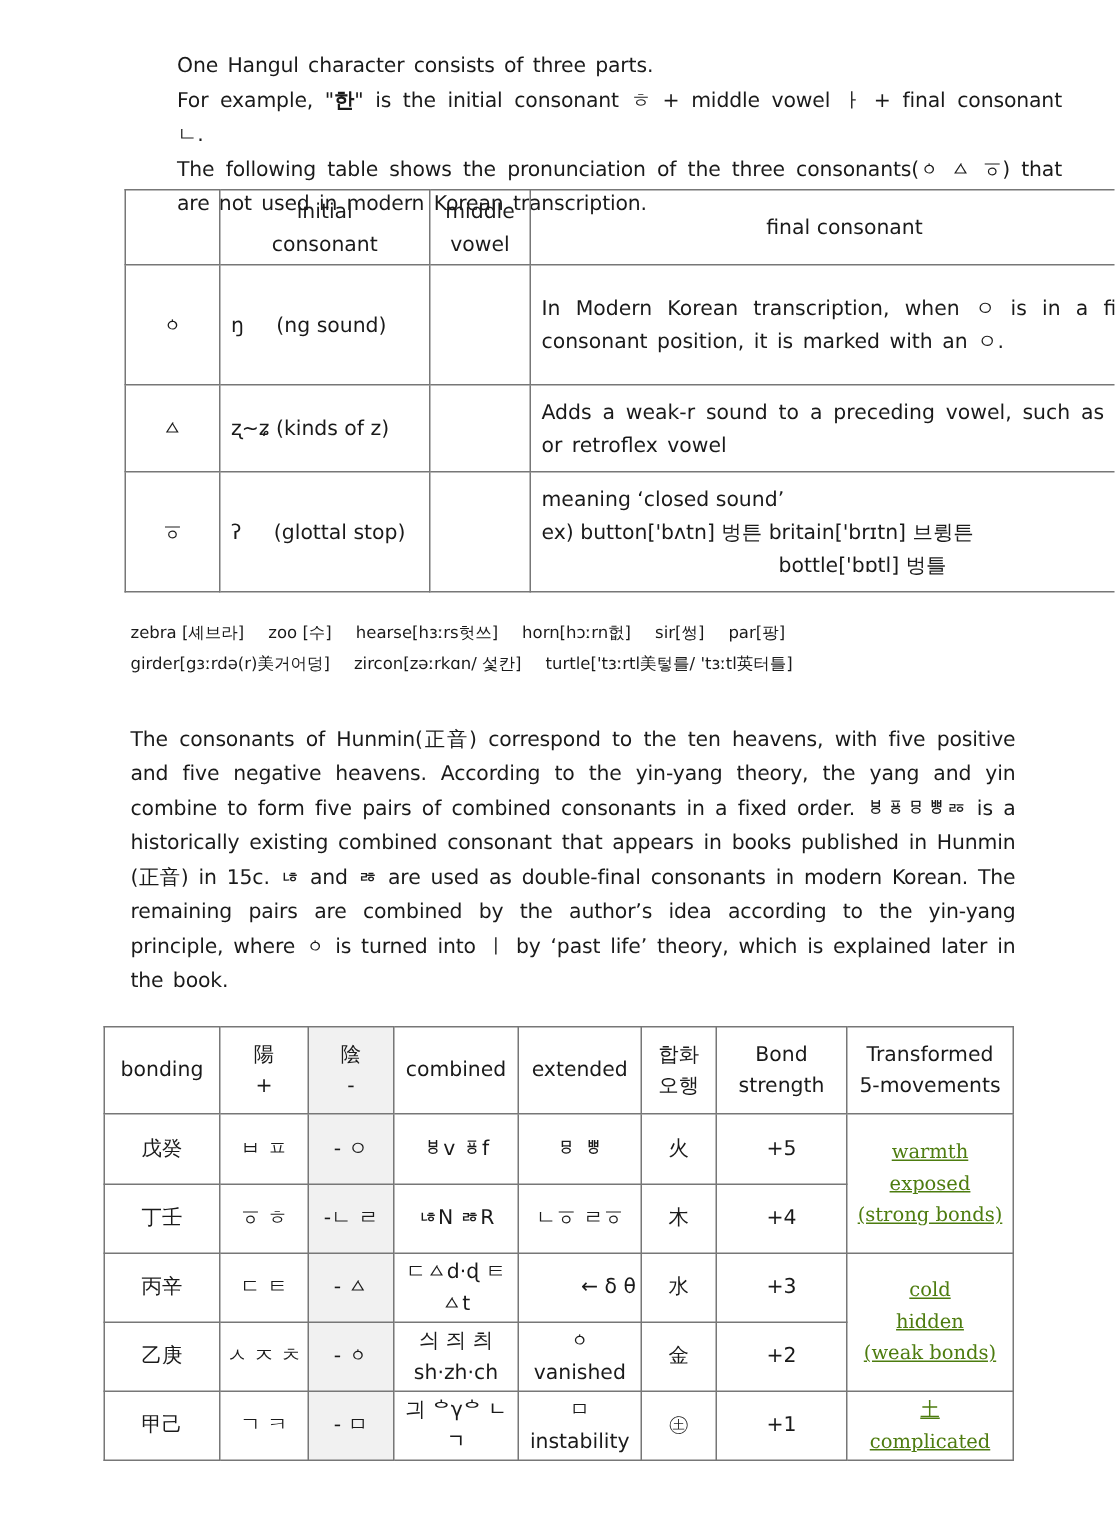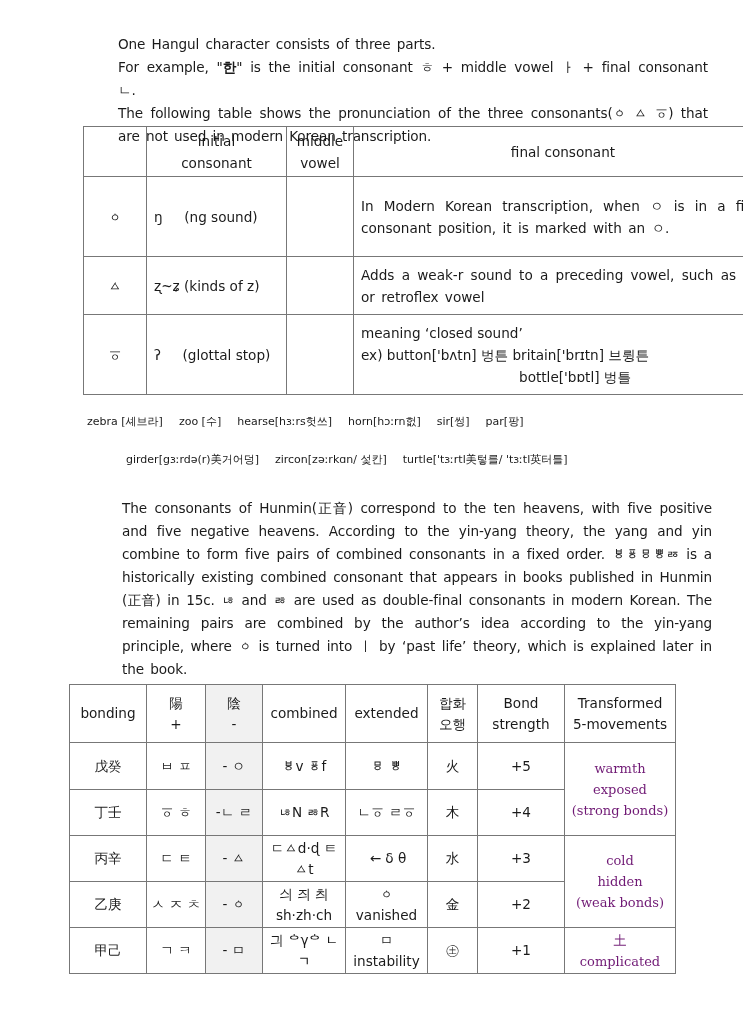--- a/index.html
+++ b/index.html
@@ -23,21 +23,21 @@
   #t1 .c { text-align: center; }
   #t1 .just { text-align: justify; word-spacing: 2px; }
   .indent { padding-left: 24px; display: block; text-align: center; }
 
   .examples { position: absolute; left: 87px; width: 600px; font-size: 11px; line-height: 22px; }
   .examples span { margin-right: 16px; }
 
   #t2 { left: 69px; top: 684px; width: 607px; border-radius: 28px; }
   #t2 td { text-align: center; padding: 0 3px; font-size: 13.6px; line-height: 21px; }
   #t2 .shade { background: #f1f1f1; }
-  #t2 .serif { font-family: "DejaVu Serif", "Liberation Serif", serif; font-size: 13px; line-height: 21px; color: #701a75; }
+  #t2 .serif { font-family: "DejaVu Serif", "Liberation Serif", serif; font-size: 13px; line-height: 21px; color: #4d7c0f; text-decoration: underline; }
   .small { font-size: 12px; }
 </style>
 </head>
 <body>
 
 <div class="para" style="top:33px;margin-left:31px;">
   <p>One Hangul character consists of three parts.</p>
   <p><span>For example, "</span><span class="bold-k">한</span><span>" is the initial consonant ㅎ + middle vowel ㅏ + final consonant ㄴ.</span></p>
   <p>The following table shows the pronunciation of the three consonants(ㆁ ㅿ ㆆ) that are not used in modern Korean transcription.</p>
 </div>
@@ -83,25 +83,25 @@
       <div>ex) button['bʌtn] 벙튼 britain['brɪtn] 브륑튼</div>
       <div class="indent">bottle['bɒtl] 벙틀</div>
     </td>
   </tr>
 </tbody>
   </table>
 
 <div class="examples" style="top:411px;">
   <span>zebra [셰브라]</span><span>zoo [수]</span><span>hearse[hɜːrs헛쓰]</span><span>horn[hɔːrn헚]</span><span>sir[썽]</span><span>par[팡]</span>
 </div>
-<div class="examples" style="top:449px;margin-left:39px;">
+<div class="examples" style="top:432px;">
   <span>girder[gɜːrdə(r)美거어덩]</span><span>zircon[zəːrkɑn/ 섳칸]</span><span>turtle['tɜːrtl美텋를/ 'tɜːtl英터틀]</span>
 </div>
 
-<div class="para" style="top:497px;margin-left:35px;">
+<div class="para" style="top:482px;">
   <p>The consonants of Hunmin(正音) correspond to the ten heavens, with five positive and five negative heavens. According to the yin-yang theory, the yang and yin combine to form five pairs of combined consonants in a fixed order. ㅸㆄㅱㅹㅭ is a historically existing combined consonant that appears in books published in Hunmin (正音) in 15c. ㄶ and ㅀ are used as double-final consonants in modern Korean. The remaining pairs are combined by the author’s idea according to the yin-yang principle, where ㆁ is turned into ㅣ by ‘past life’ theory, which is explained later in the book.</p>
 </div>
 
 <table id="t2">
   <colgroup>
     <col style="width:77px">
       <col style="width:59px">
       <col style="width:57px">
       <col style="width:83px">
     <col style="width:82px">
@@ -156,21 +156,21 @@
     <td class="small">ㄶN   ㅀR</td>
     <td class="small">ㄴㆆ ㄹㆆ</td>
     <td>木</td>
     <td>+4</td>
   </tr>
   <tr style="height:46px">
     <td>丙辛</td>
     <td class="small">ㄷ ㅌ</td>
     <td class="shade small">- ㅿ</td>
     <td>ㄷㅿd·ɖ  ㅌㅿt</td>
-    <td style="text-align:center;padding-left:6px">← δ θ</td>
+    <td style="text-align:right;padding-left:6px">← δ θ</td>
     <td>水</td>
     <td>+3</td>
     <td rowspan="2" class="serif">
           <div>cold</div>
           <div>hidden</div>
           <div>(weak bonds)</div>
         </td>
   </tr>
   <tr style="height:46px">
     <td>乙庚</td>

